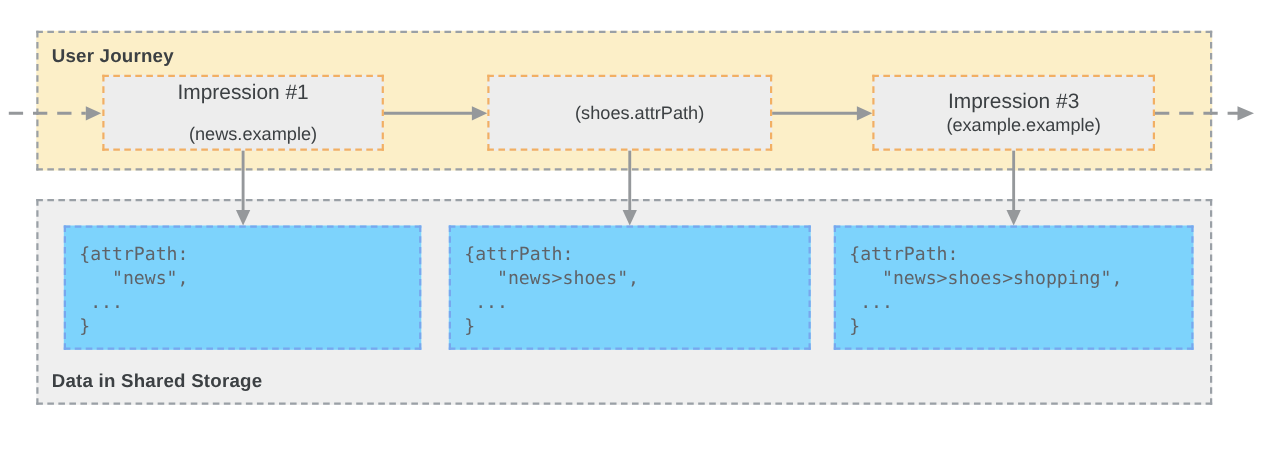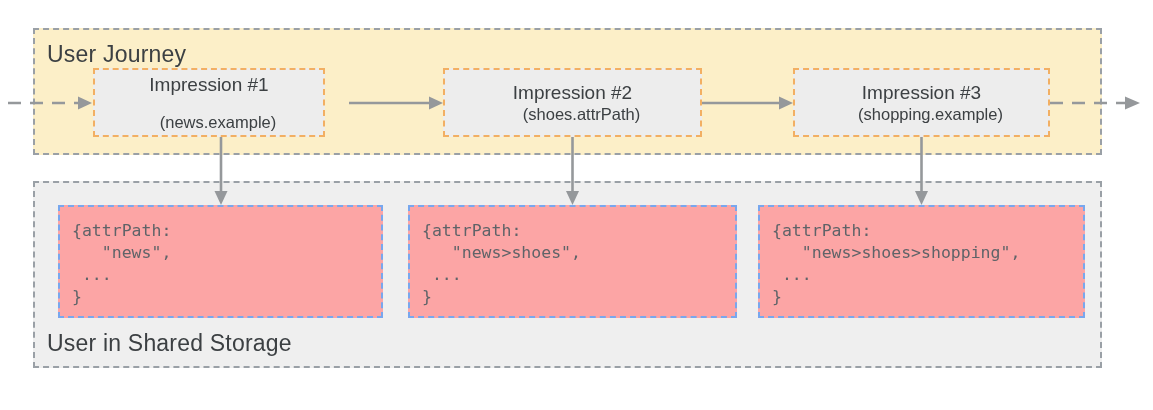--- a/index.html
+++ b/index.html
@@ -21,22 +21,22 @@
     width: 1069px; height: 127px;
     background: #FCEFC8;
   }
   .panel-storage {
     left: 33px; top: 181px;
     width: 1069px; height: 187px;
     background: #EFEFEF;
   }
   .panel-label {
     position: absolute;
-    font-size: 23px;
-    font-weight: normal;
+    font-size: 17px;
+    font-weight: bold;
     color: #3C4043;
     letter-spacing: 0.2px;
     white-space: nowrap;
   }
   .panel-journey .panel-label { left: 12px; top: 11px; }
   .panel-storage .panel-label { left: 12px; bottom: 9px; }
 
   .impression {
     position: absolute;
     top: 68px;
@@ -44,30 +44,30 @@
     box-sizing: border-box;
     background: #EDEDED;
     border: 2px dashed #F2AF63;
     display: flex;
     flex-direction: column;
     align-items: center;
     justify-content: center;
   }
   .imp-title   { font-size: 19px;   color: #3C4043; line-height: 23px; }
   .imp-domain  { font-size: 16.5px; color: #3C4043; line-height: 20px; margin-left: 18px; }
-  .imp-1 { left: 93px;  width: 232px; gap: 16px; }
+  .imp-1 { left: 93px;  width: 256px; gap: 16px; }
   .imp-2 { left: 443px; width: 259px; }
   .imp-3 { left: 793px; width: 257px; }
 
   .datacard {
     position: absolute;
     top: 205px;
     height: 113px;
     box-sizing: border-box;
-    background: #fca5a5;
+    background: #7dd3fc;
     border: 2px dashed #78A7EE;
   }
   .card-1 { left: 58px;  width: 325px; }
   .card-2 { left: 408px; width: 329px; }
   .card-3 { left: 758px; width: 327px; }
   .datacard pre {
     margin: 0;
     padding: 13px 0 0 12px;
     font-family: "DejaVu Sans Mono", "Liberation Mono", monospace;
     font-size: 16.5px;
@@ -86,34 +86,33 @@
 </head>
 <body>
 
 <div class="canvas">
 
   <section class="panel panel-journey">
     <div class="panel-label">User Journey</div>
   </section>
 
   <section class="panel panel-storage">
-    <div class="panel-label">User in Shared Storage</div>
+    <div class="panel-label">Data in Shared Storage</div>
   </section>
 
   <div class="impression imp-1">
     <div class="imp-title">Impression #1</div>
     <div class="imp-domain">(news.example)</div>
   </div>
   <div class="impression imp-2">
-    <div class="imp-title">Impression #2</div>
     <div class="imp-domain">(shoes.attrPath)</div>
   </div>
   <div class="impression imp-3">
     <div class="imp-title">Impression #3</div>
-    <div class="imp-domain">(shopping.example)</div>
+    <div class="imp-domain">(example.example)</div>
   </div>
 
   <div class="datacard card-1">
     <pre>{attrPath:
    "news",
  ...
 }</pre>
   </div>
   <div class="datacard card-2">
     <pre>{attrPath:

